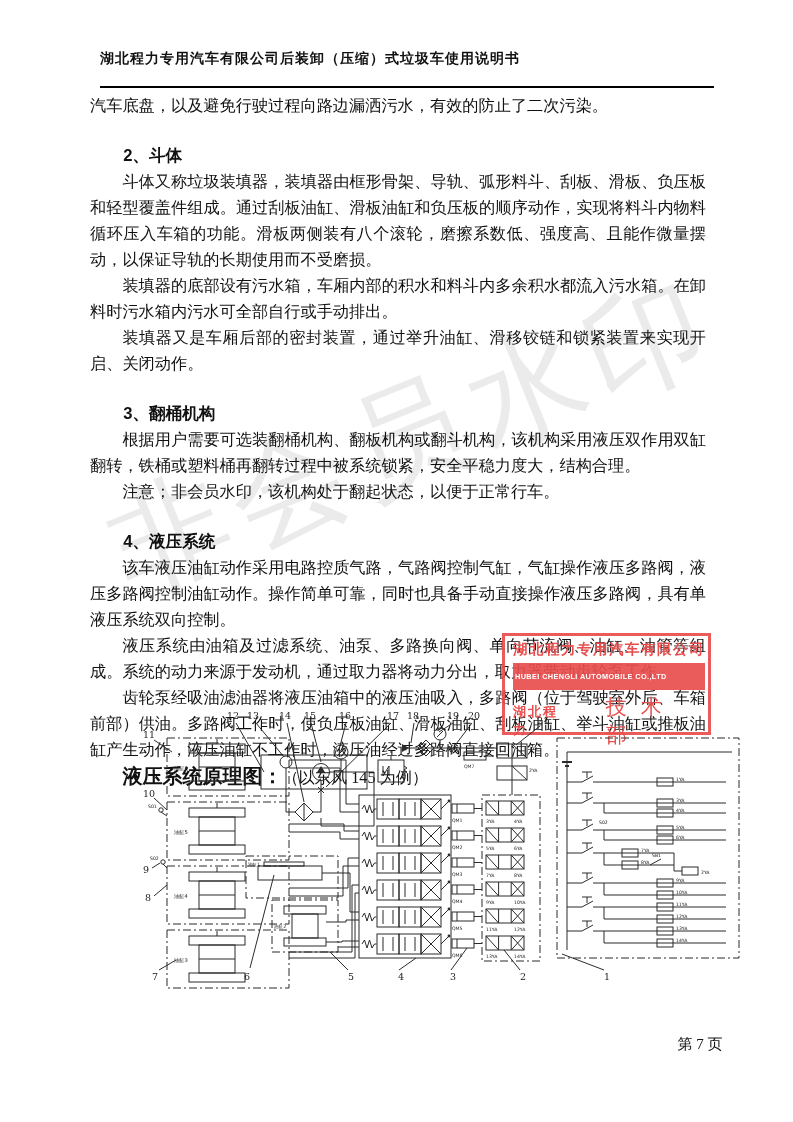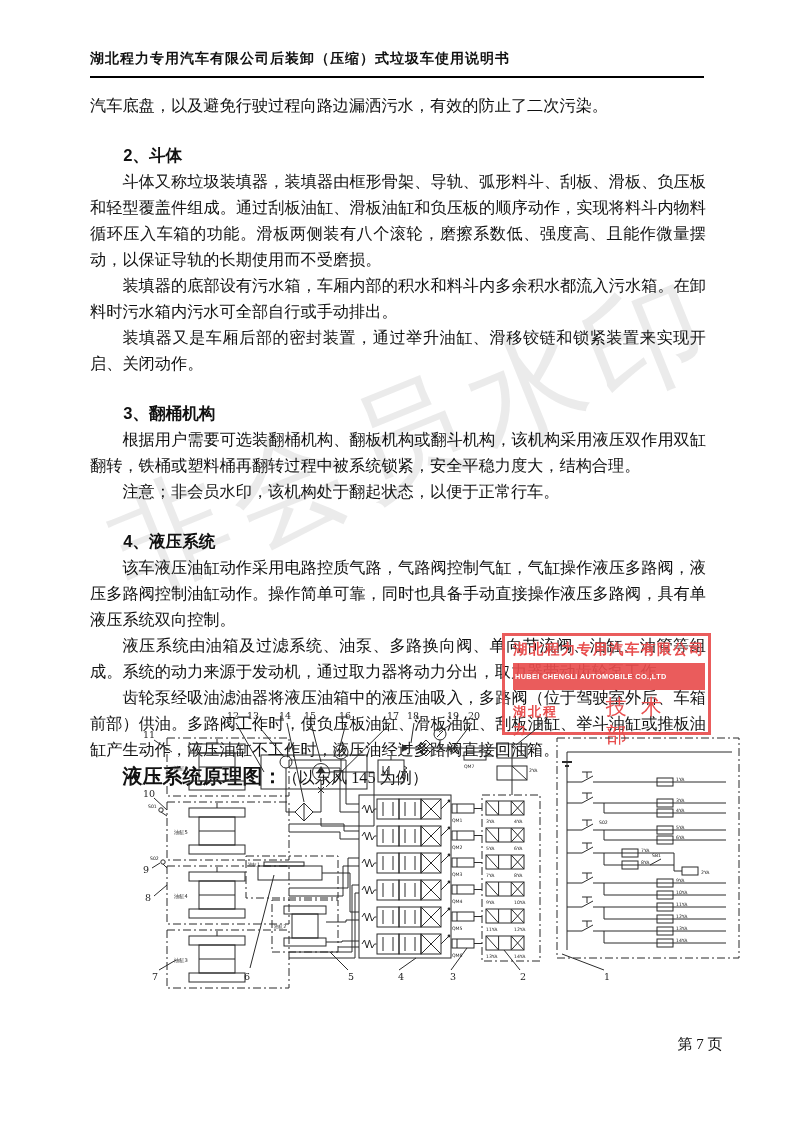--- a/index.html
+++ b/index.html
@@ -1,19 +1,19 @@
 <!DOCTYPE html>
 <html lang="zh"><head>
 <meta charset="utf-8">
 <style>
   html,body{margin:0;padding:0;}
   body{width:793px;height:1122px;position:relative;background:#fff;overflow:hidden;
        font-family:"Liberation Serif","DejaVu Serif",serif;color:#111;}
-  .hdr{position:absolute;left:90px;top:50px;width:614px;font-size:14px;font-weight:bold;
-       letter-spacing:1px;border-bottom:2px solid #000;padding-bottom:8px;}
+  .hdr{position:absolute;left:100px;top:50px;width:614px;font-size:14px;font-weight:bold;
+       letter-spacing:1px;border-bottom:2px solid #000;padding-bottom:18px;}
   .doc{position:absolute;left:90px;top:93px;width:616px;font-size:16.2px;line-height:26px;
        text-align:justify;}
   .doc p{margin:0;text-indent:2em;}
   .doc p.noindent{text-indent:0;}
   .doc h3{font-size:16.6px;margin:0;padding:0;text-indent:2em;font-weight:bold;
           font-family:"Liberation Sans","DejaVu Sans",sans-serif;}
   .mt{margin-top:24px !important;}
   .figrow{margin-top:24px;}
   .figrow b{font-family:"Liberation Sans","DejaVu Sans",sans-serif;font-size:20px;}
   .wm{position:absolute;left:115px;top:470px;width:760px;height:170px;line-height:170px;

